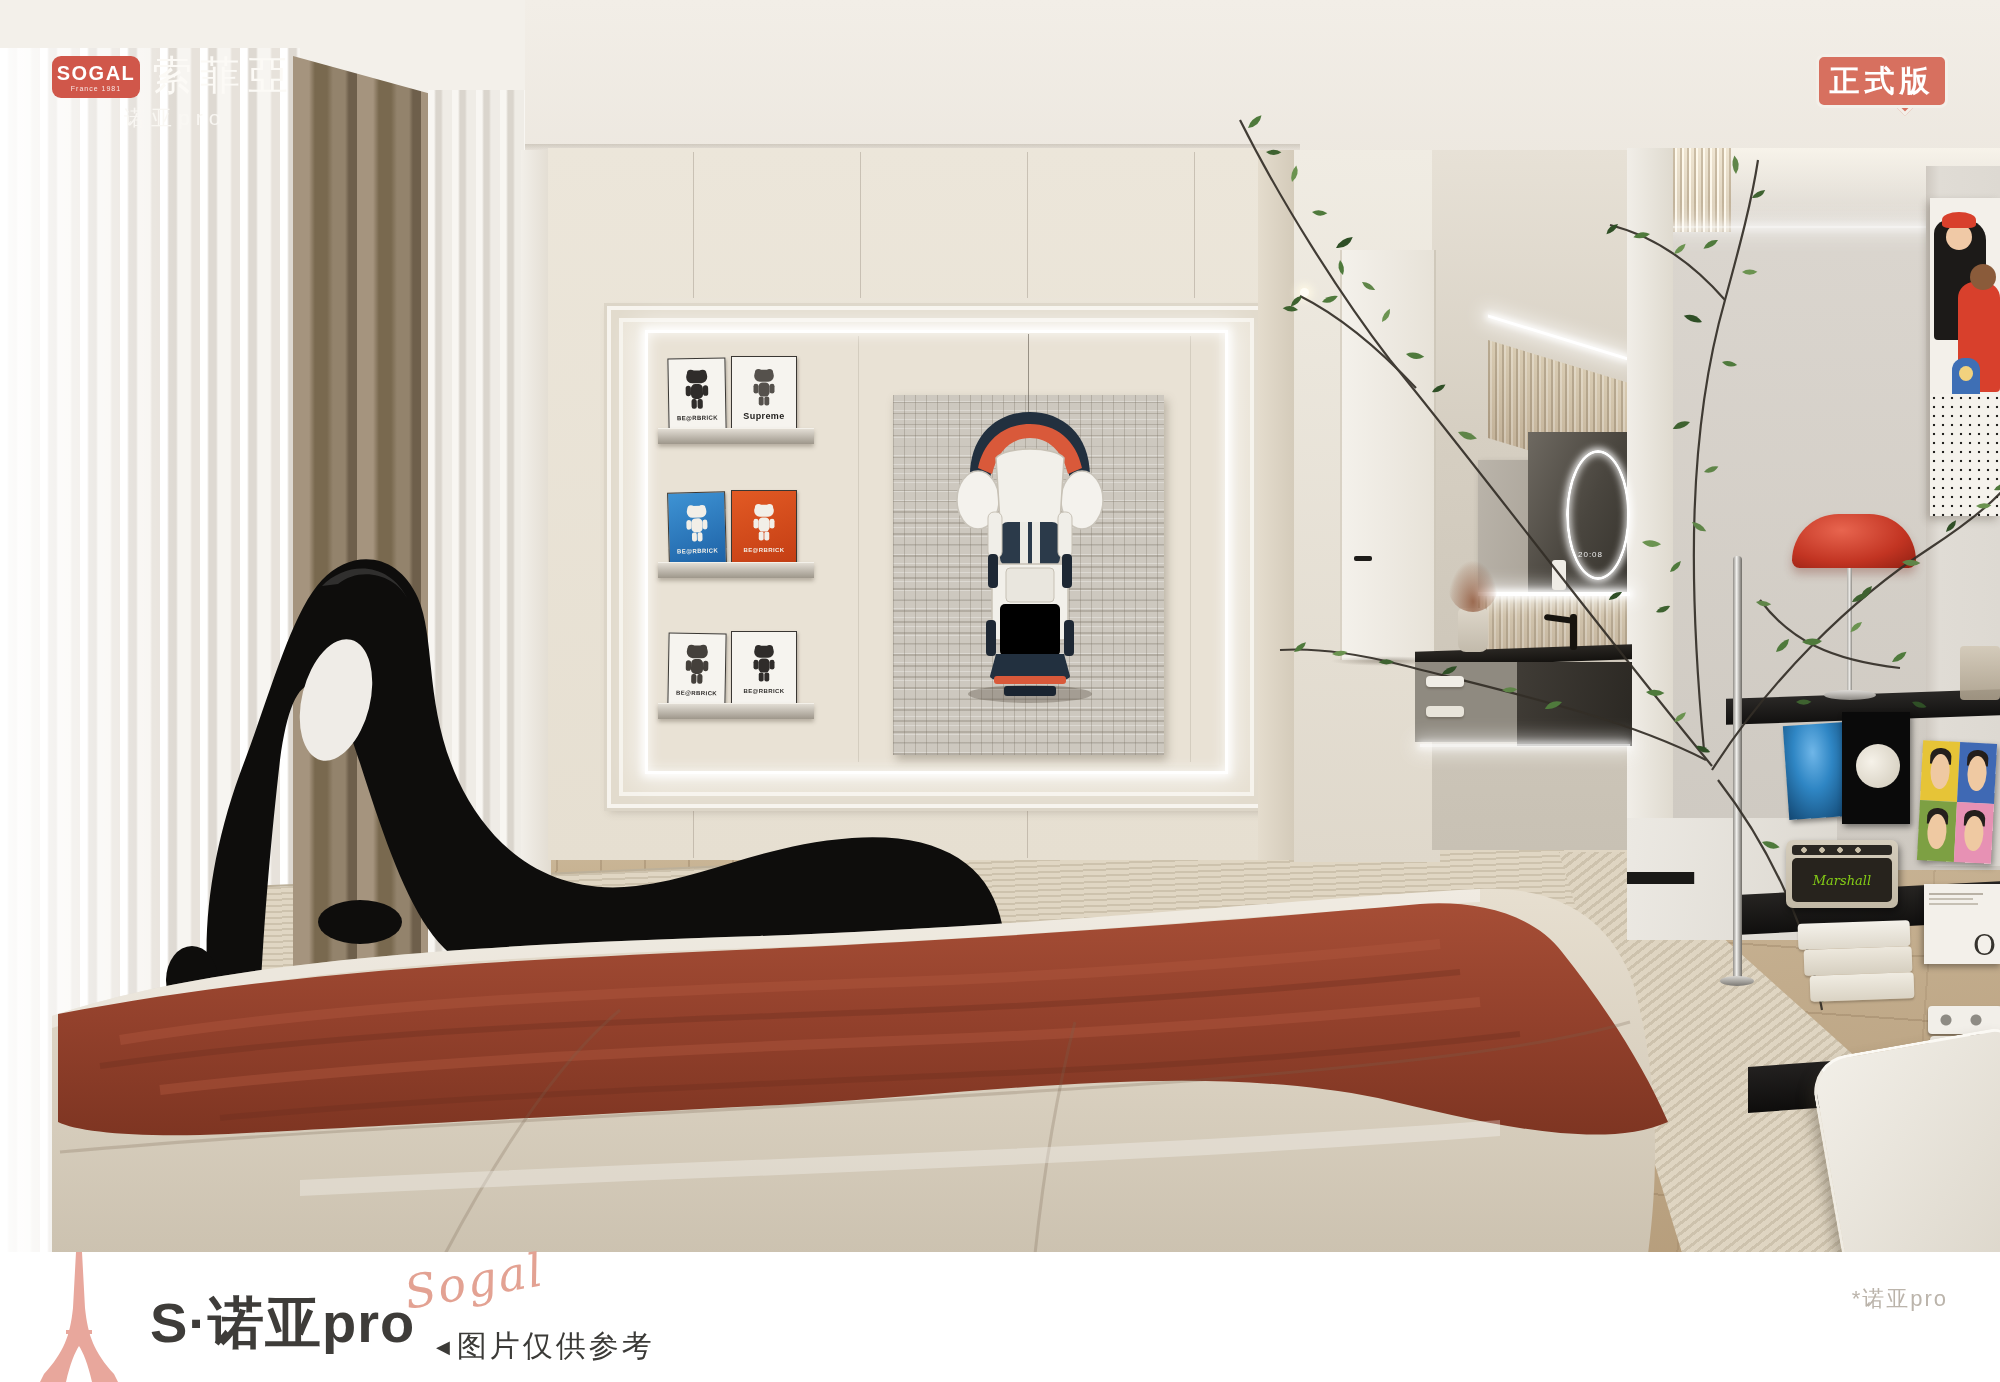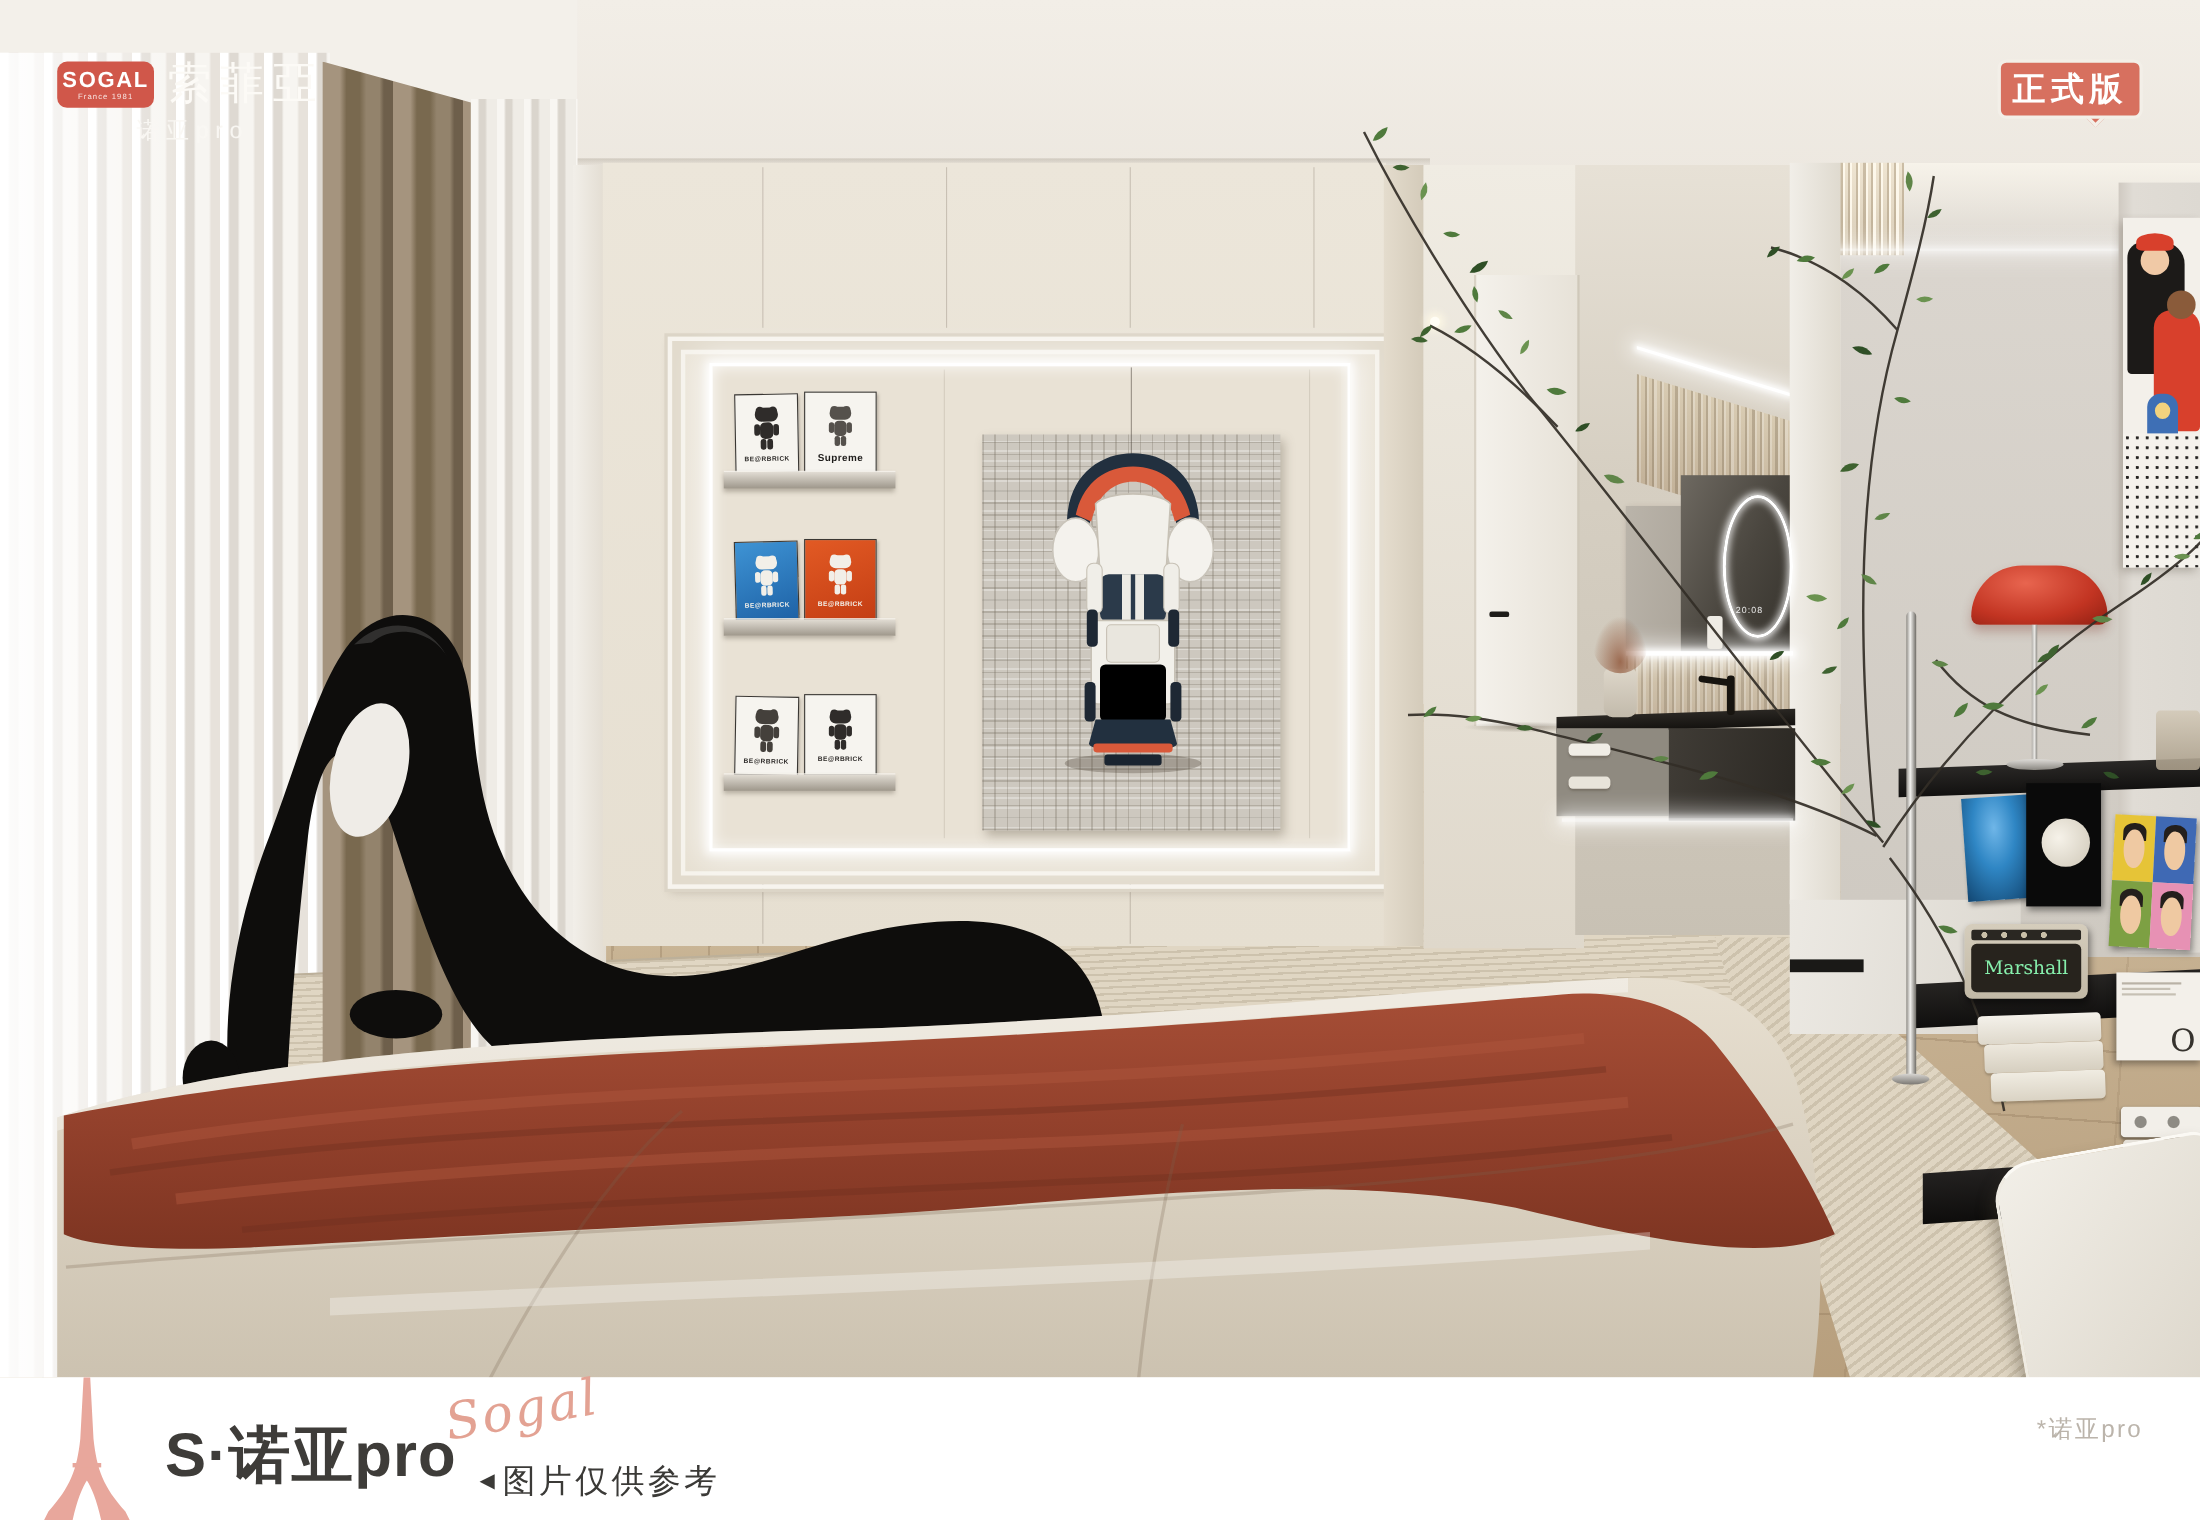--- a/index.html
+++ b/index.html
@@ -301,21 +301,21 @@
       </div>
     <div class="facequad" style="left:50%;top:50%;background:#E791B4;">
         <div class="facehair"></div>
         <div class="faceoval"></div>
       </div>
   </div>
   <div class="abs" style="left:1786px;top:840px;width:112px;height:68px;background:linear-gradient(#D5CDBC,#C2B9A6);border-radius:7px;z-index:7;box-shadow:2px 4px 7px rgba(0,0,0,.45);">
     <div class="abs" style="left:6px;top:5px;width:100px;height:10px;background:#2A2722;border-radius:3px;
          background-image:radial-gradient(circle at 12px 5px,#C9BFA8 2.5px,transparent 3px),radial-gradient(circle at 30px 5px,#C9BFA8 2.5px,transparent 3px),radial-gradient(circle at 48px 5px,#C9BFA8 2.5px,transparent 3px),radial-gradient(circle at 66px 5px,#C9BFA8 2.5px,transparent 3px);"></div>
     <div class="abs" style="left:6px;top:18px;width:100px;height:44px;background:#27231D;border-radius:5px;display:flex;align-items:center;justify-content:center;">
-      <span style="font-family:'DejaVu Serif','Liberation Serif',serif;font-size:17px;color:#86efac;">Marshall</span>
+      <span style="font-family:'DejaVu Serif','Liberation Serif',serif;font-style:italic;font-size:13px;color:#84cc16;">Marshall</span>
     </div>
   </div>
   <div class="abs" style="left:1792px;top:514px;width:124px;height:54px;border-radius:62px 62px 10px 10px;z-index:6;
        background:radial-gradient(ellipse at 40% 30%,#E8654F,#C23422 60%,#8E1F12);box-shadow:0 6px 10px rgba(120,40,25,.3);"></div>
   <div class="abs" style="left:1847px;top:568px;width:5px;height:128px;background:linear-gradient(90deg,#AFACA6,#E8E7E4,#8E8B85);z-index:6;"></div>
   <div class="abs" style="left:1824px;top:690px;width:52px;height:10px;border-radius:50%;background:linear-gradient(#DEDCD8,#8A8781);z-index:6;"></div>
   <div class="abs" style="left:1960px;top:646px;width:40px;height:54px;background:linear-gradient(rgba(210,200,182,.85),rgba(170,158,138,.9));border-radius:4px;z-index:6;"></div>
   <div class="abs" style="left:1924px;top:884px;width:78px;height:80px;background:#F3F0EA;z-index:7;box-shadow:-2px 3px 6px rgba(0,0,0,.35);padding:6px 5px;box-sizing:border-box;">
     <div style="height:2px;background:#B9B2A6;margin:3px 0;width:80%;"></div>
     <div style="height:2px;background:#C6C0B4;margin:3px 0;width:65%;"></div>

